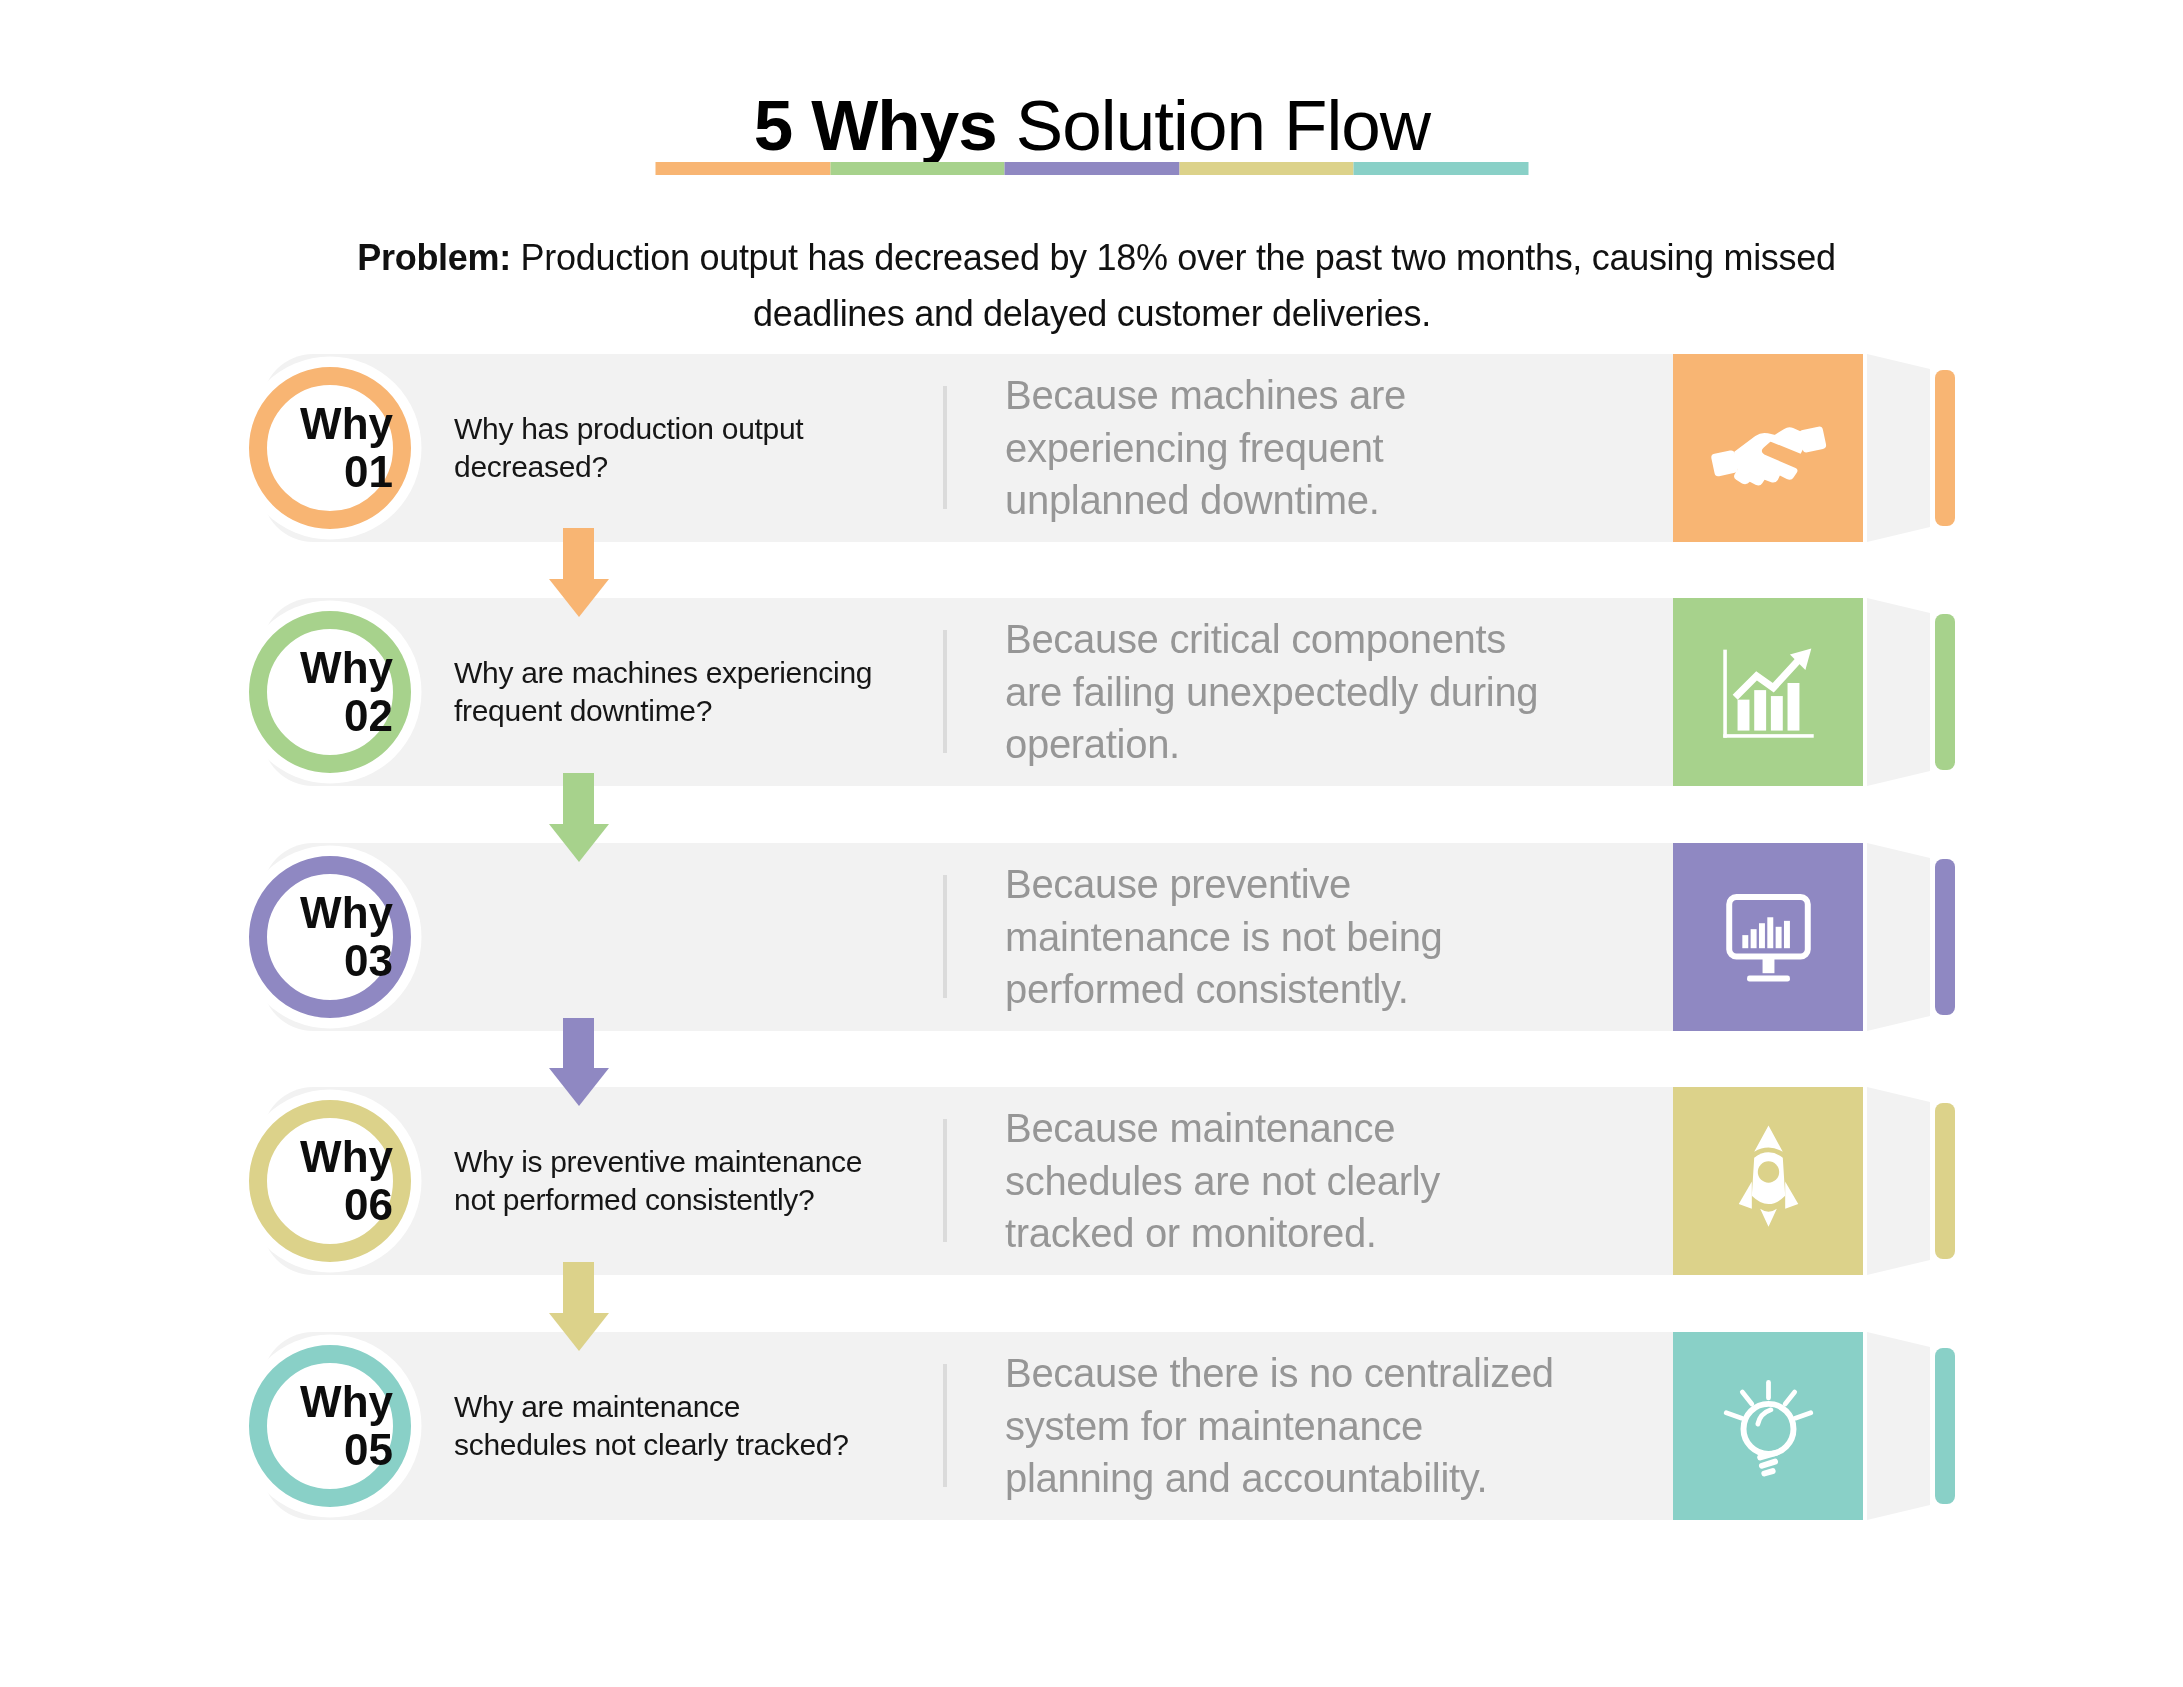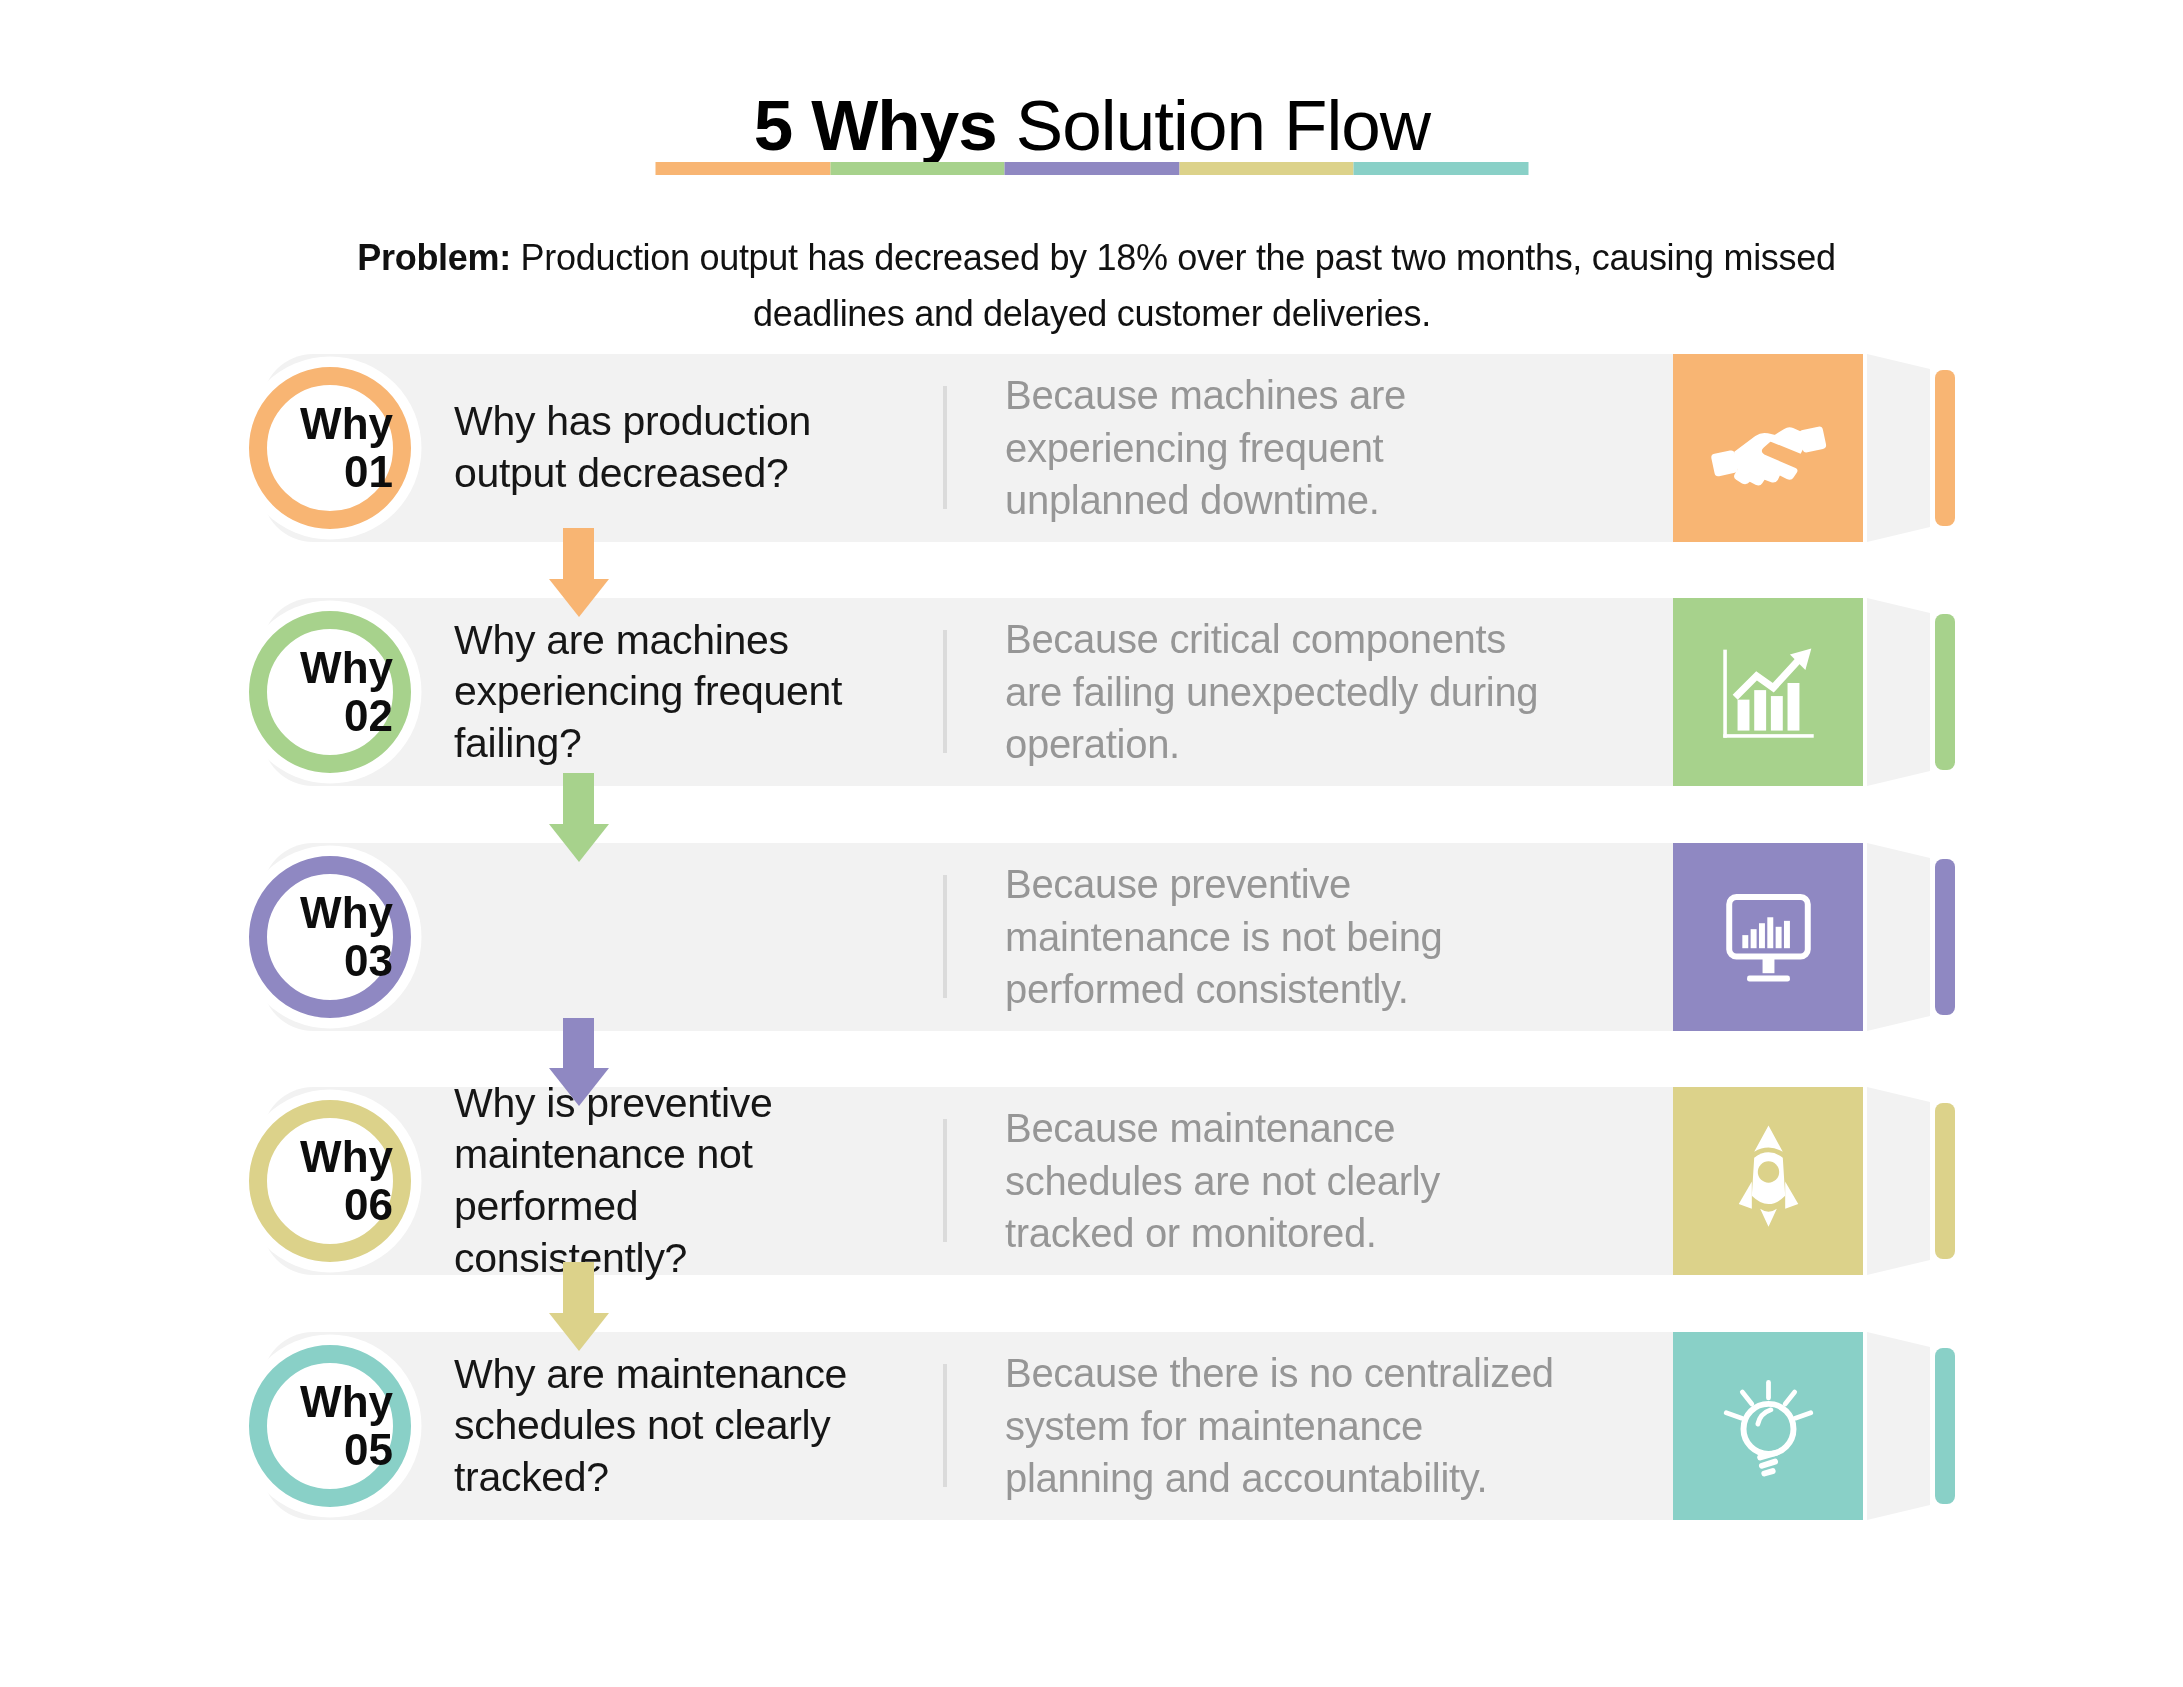--- a/index.html
+++ b/index.html
@@ -42,21 +42,21 @@
   .tab{position:absolute;left:1686px;top:15.7px;width:20px;height:156px;border-radius:7.9px;}
   .circle{
     position:absolute;left:0;top:13px;width:162px;height:162px;border-radius:50%;
     background:#fff;border:18.3px solid #ccc;box-sizing:border-box;
     box-shadow:0 0 0 10.5px #fff;z-index:4;
     display:flex;flex-direction:column;align-items:flex-end;justify-content:center;
   }
   .circle .why,.circle .num{font-size:44px;font-weight:700;line-height:1.08;color:#0d0d0d;}
   .question{
     position:absolute;left:205px;top:0;width:419px;height:188px;
-    display:flex;align-items:center;font-size:41px;line-height:1.26;
+    display:flex;align-items:center;font-size:30px;line-height:1.26;
     letter-spacing:-0.3px;color:#161616;
   }
   .vdiv{position:absolute;left:694px;top:32px;width:4.4px;height:123px;background:#DBDBDB;}
   .answer{
     position:absolute;left:756px;top:0;width:559px;height:188px;
     display:flex;align-items:center;font-size:40px;line-height:1.32;
     letter-spacing:-0.3px;color:#969696;
   }
   
   #arrows{position:absolute;inset:0;z-index:6;pointer-events:none;}
@@ -174,21 +174,21 @@
       <svg class="icon" viewBox="0 0 136 136" width="119" height="119">
             <use href="#sym-barchart"></use>
           </svg>
     </div>
     <div class="trap"></div>
     <div class="tab" style="background: rgb(167, 210, 140);"></div>
     <div class="circle" style="border-color: rgb(167, 210, 140);">
       <div class="why">Why</div>
       <div class="num">02</div>
     </div>
-    <div class="question">Why are machines experiencing frequent failing?</div>
+    <div class="question">Why are machines experiencing frequent downtime?</div>
     <div class="vdiv"></div>
     <div class="answer">Because critical components are failing unexpectedly during operation.</div>
   </div>
       <div class="row" style="top: 843px;">
     <div class="band"></div>
     <div class="icon-box" style="background: rgb(143, 136, 194); --box-color: #8F88C2;">
       <svg class="icon" viewBox="0 0 136 136" width="119" height="119">
             <use href="#sym-monitor"></use>
           </svg>
     </div>

